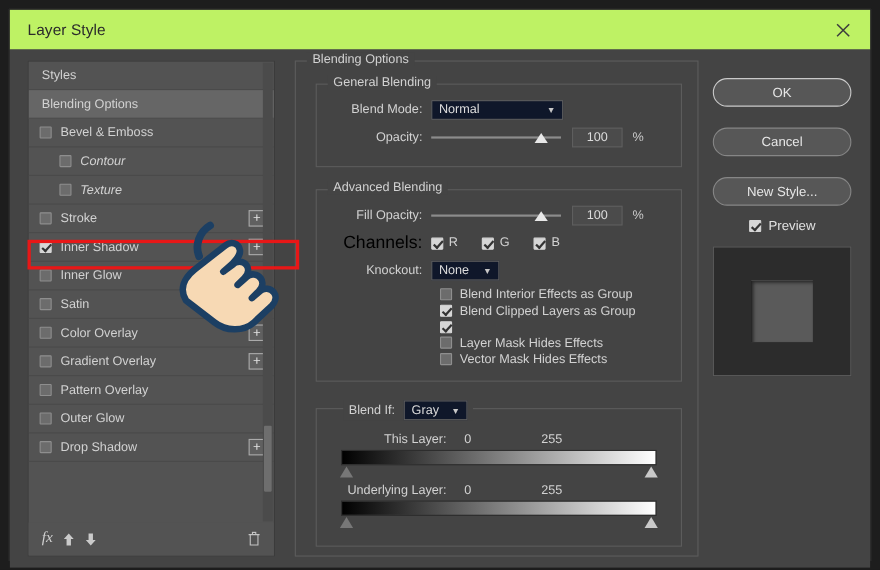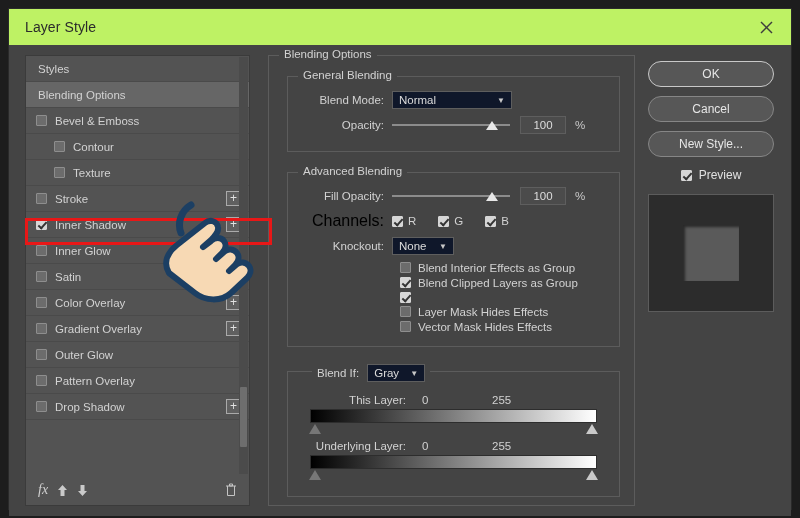--- a/index.html
+++ b/index.html
@@ -78,21 +78,21 @@
     align-items: center;
     padding: 0 6px 0 10px;
     border-bottom: 1px solid #4a4a4a;
     color: #d2d2d2;
     font-size: 11.5px;
     position: relative;
     cursor: default;
   }
   .style-row.plain { padding-left: 12px; }
   .style-row.selected { background: #666666; }
-  .style-row.indent { padding-left: 28px; }
+  .style-row.indent { padding-left: 28px; font-style: italic; }
   .style-row .label { flex: 1; white-space: nowrap; }
 
   .cbx {
     width: 11px; height: 11px;
     border: 1px solid #9a9a9a;
     background: #4b4b4b;
     margin-right: 8px;
     flex: none;
     position: relative;
     border-radius: 1px;
@@ -318,20 +318,21 @@
     border-radius: 13px;
     border: 1px solid #868686;
     background: #575757;
     color: #e6e6e6;
     font-size: 12px;
     display: flex;
     align-items: center;
     justify-content: center;
     margin-bottom: 9px;
     cursor: pointer;
+    margin-top: 10px;
   }
   .btn.primary { border-color: #c9c9c9; }
   .preview-row {
     display: flex; align-items: center;
     font-size: 12px; color: #e0e0e0;
     margin: 2px 0 12px 0;
     cursor: pointer;
   }
   .preview-row .cbx { margin-right: 7px; }
   .thumb-box {
@@ -424,25 +425,25 @@
               <span class="label">Color Overlay</span>
               <span class="plus-btn">+</span>
             </div>
             <div class="style-row">
               <span class="cbx light"></span>
               <span class="label">Gradient Overlay</span>
               <span class="plus-btn">+</span>
             </div>
             <div class="style-row">
               <span class="cbx light"></span>
+              <span class="label">Pattern Overlay</span>
+            </div>
+            <div class="style-row">
+              <span class="cbx light"></span>
               <span class="label">Outer Glow</span>
-            </div>
-            <div class="style-row">
-              <span class="cbx light"></span>
-              <span class="label">Pattern Overlay</span>
             </div>
             <div class="style-row">
               <span class="cbx light"></span>
               <span class="label">Drop Shadow</span>
               <span class="plus-btn">+</span>
             </div>
           </div>
         <div class="list-scrollbar">
           <div class="thumb"></div>
         </div>

